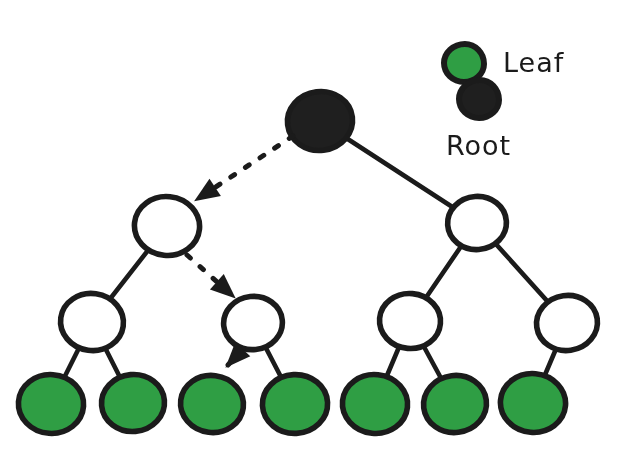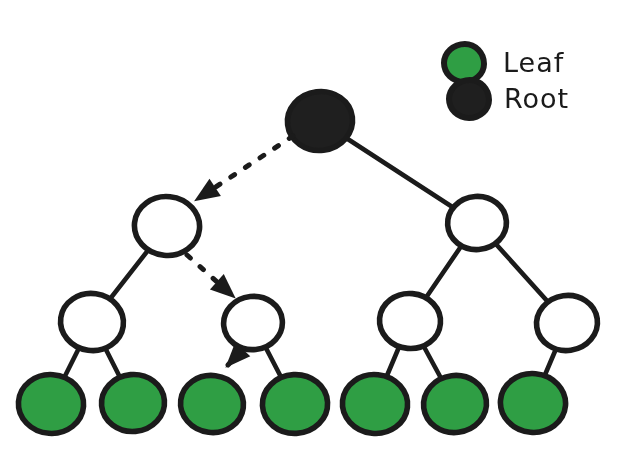--- a/index.html
+++ b/index.html
@@ -27,21 +27,21 @@
     width: 618px;
     height: 140px;
     pointer-events: none;
   }
   .legend-item {
     position: absolute;
     display: flex;
     align-items: center;
   }
   .legend-item.leaf { left: 441px; top: 17px; gap: 16px; margin-top: 24px; }
-  .legend-item.root { left: 446px; top: 77px; gap: 12px; }
+  .legend-item.root { left: 446px; top: 77px; gap: 12px; flex-direction: column; }
   .legend-swatch {
     width: 34px;
     height: 32px;
     border: 6px solid #1b1b1b;
     border-radius: 52% 48% 50% 50% / 50% 52% 48% 50%;
     box-sizing: content-box;
     flex: 0 0 auto;
   }
   .legend-label {
     font-size: 27px;

